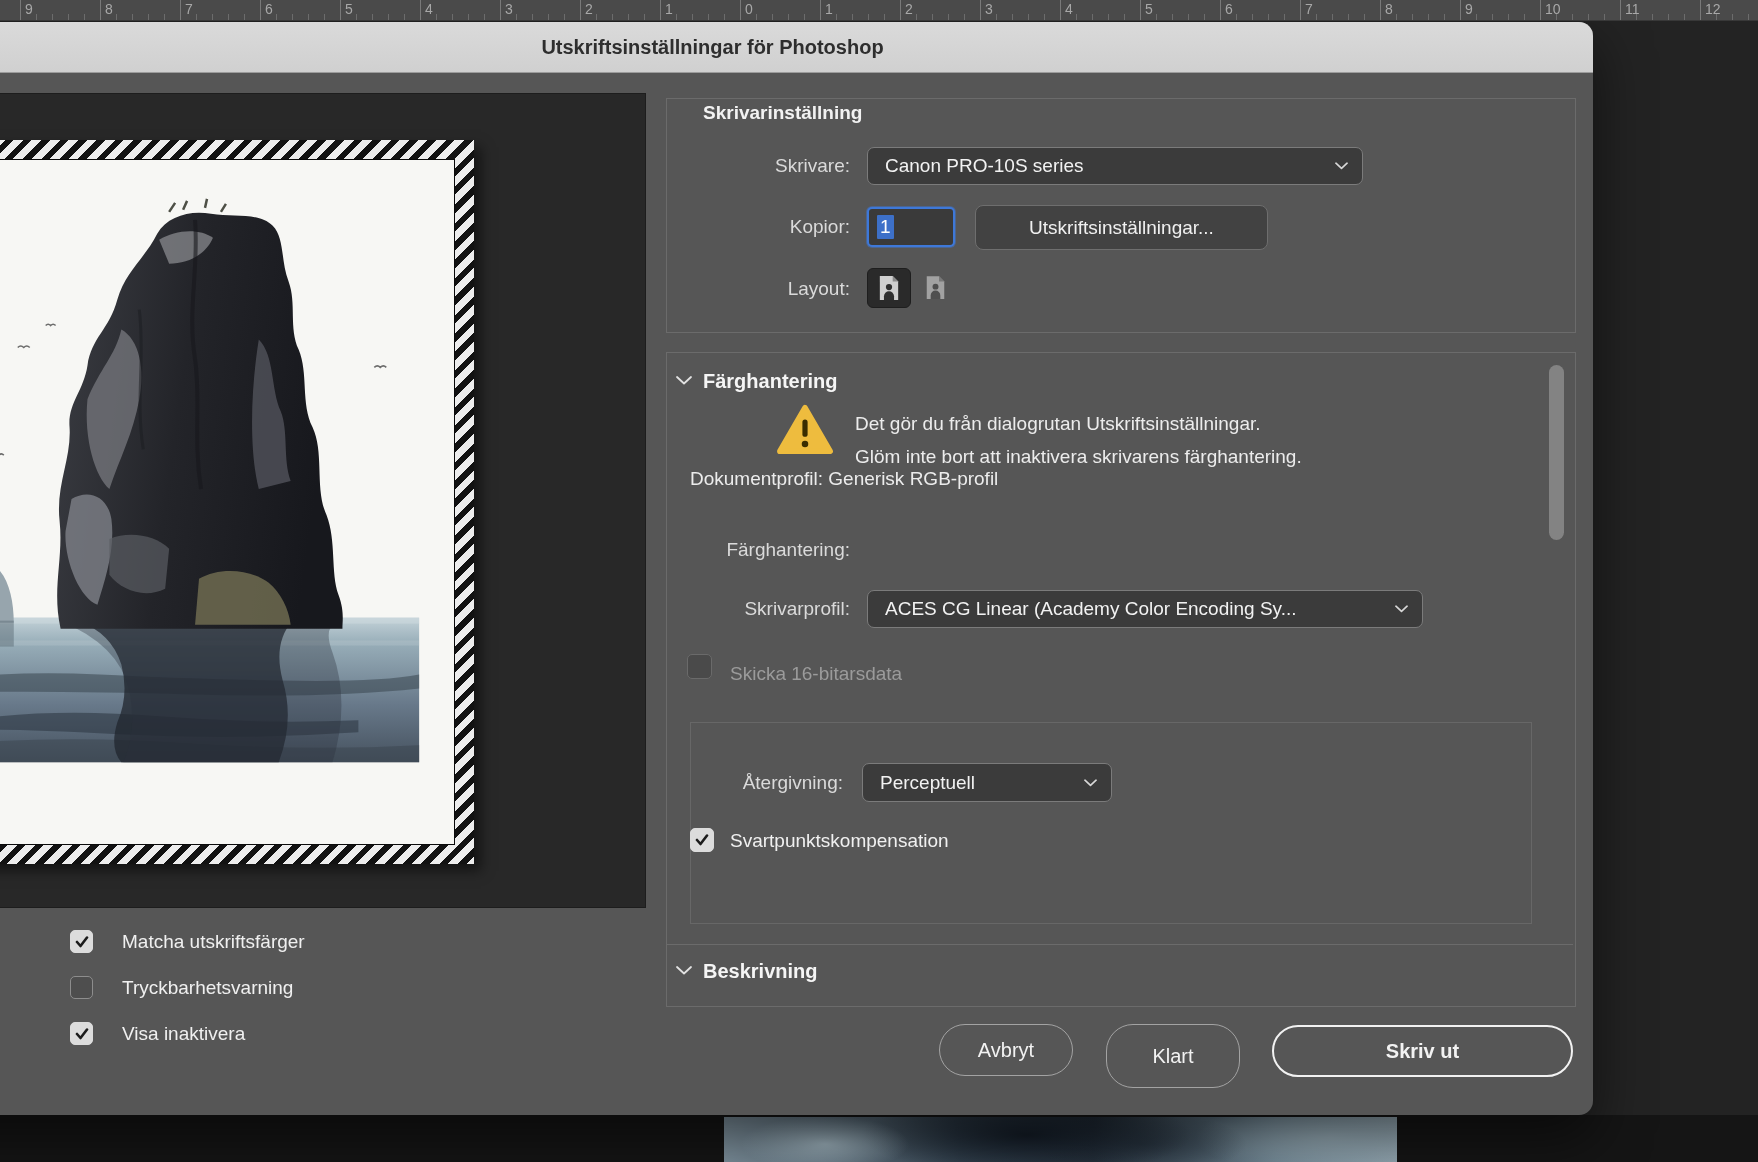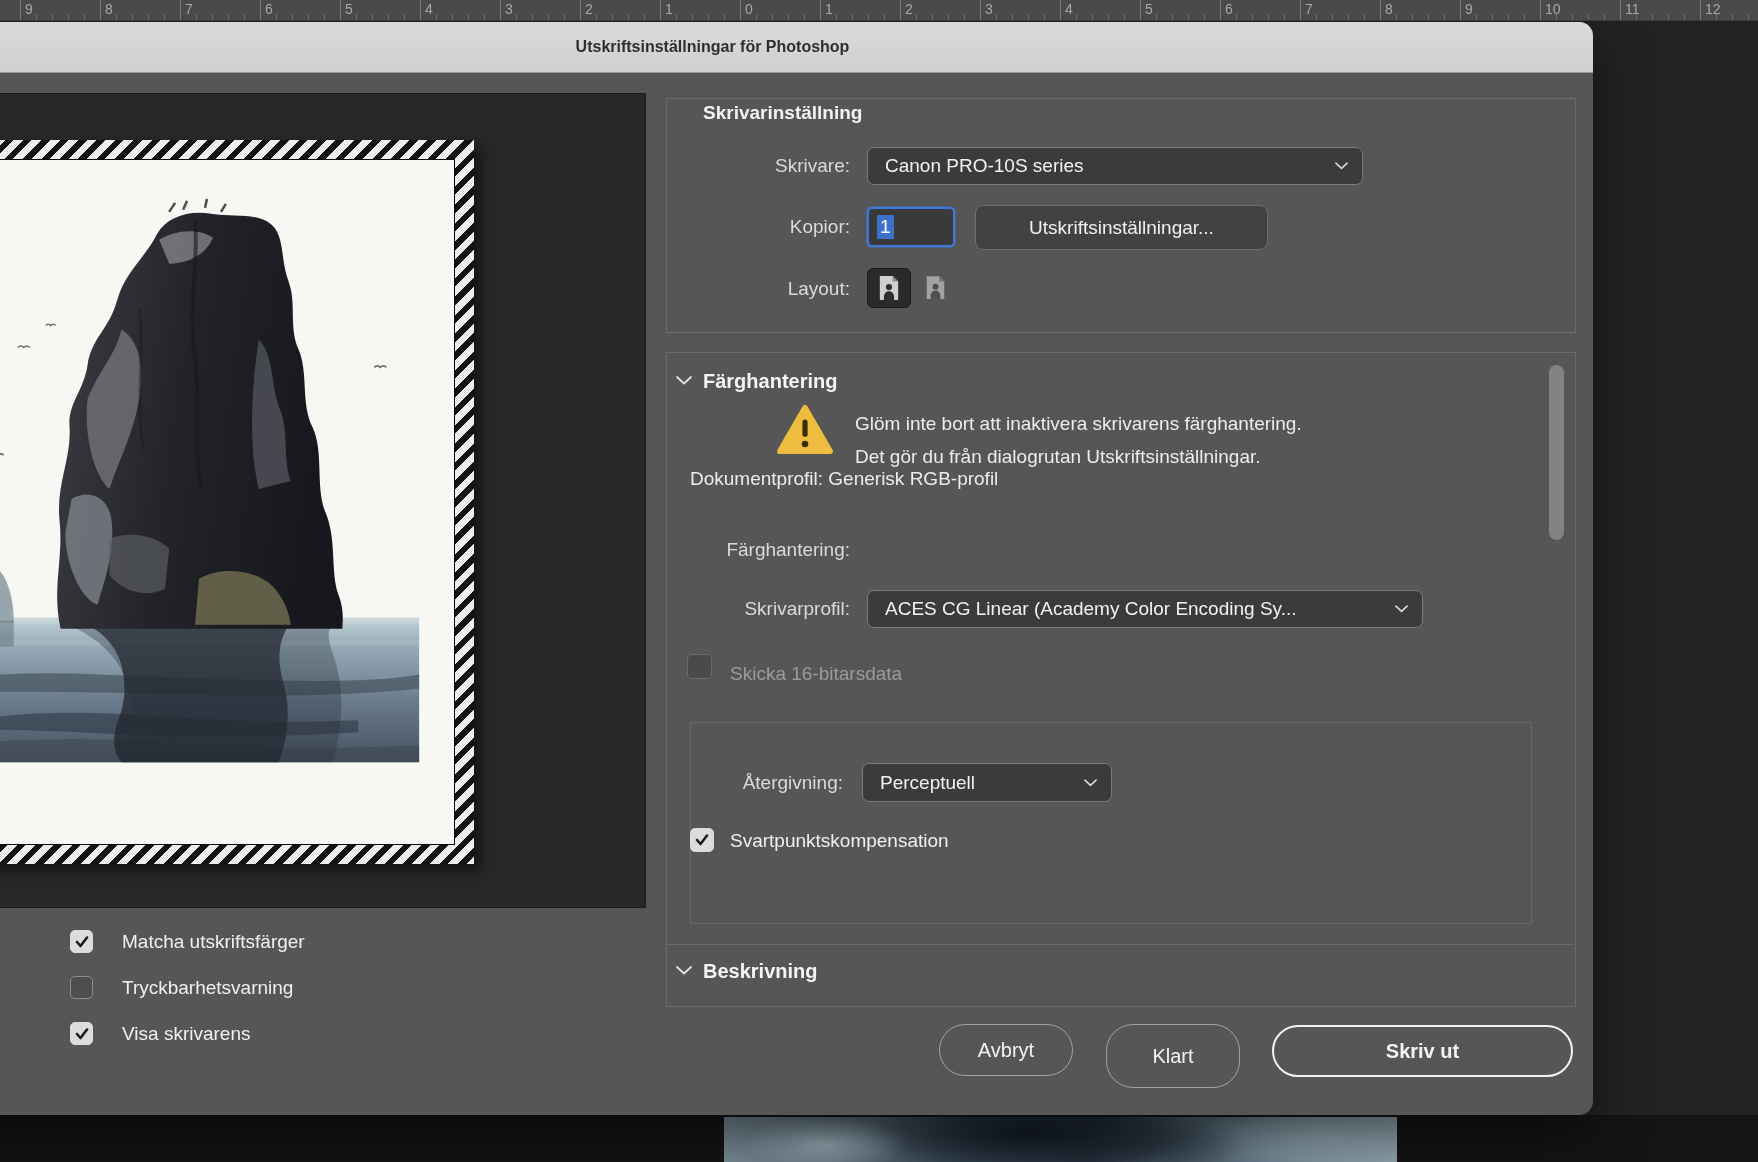--- a/index.html
+++ b/index.html
@@ -22,21 +22,21 @@
       radial-gradient(ellipse 150px 45px at 62% 60%, rgba(40,52,64,.8), transparent 70%),
       radial-gradient(ellipse 180px 50px at 90% 45%, rgba(150,170,180,.85), transparent 75%),
       linear-gradient(90deg,#7c8f9b,#3a4a58 35%,#2b3743 55%,#6f8694 82%,#93a7b2);}
 
   
   #dialog{position:absolute;left:-168px;top:22px;width:1761px;height:1093px;background:#565656;
           border-radius:14px;box-shadow:0 22px 55px rgba(0,0,0,.55);z-index:1;}
   #titlebar{position:absolute;left:-168px;top:22px;width:1761px;height:50px;
             background:linear-gradient(#dadada,#d0d0d0);border-bottom:1px solid #9c9c9c;
             border-radius:14px 14px 0 0;display:flex;align-items:center;justify-content:center;z-index:2;}
-  #titlebar .t{font-size:16px;font-weight:700;color:#2e2e2e;}
+  #titlebar .t{font-size:20px;font-weight:700;color:#2e2e2e;}
 
   .abs{position:absolute;z-index:3;}
   .lbl{font-size:19px;color:#dadada;white-space:nowrap;}
   .lbl.r{text-align:right;}
   .hdr{font-size:20px;font-weight:700;color:#f5f5f5;white-space:nowrap;}
 
   
   .box{position:absolute;border:1px solid #6b6b6b;z-index:2;}
   .legend{position:absolute;background:#565656;padding:0 11px;font-size:19px;font-weight:700;color:#f2f2f2;z-index:3;white-space:nowrap;}
 
@@ -176,21 +176,21 @@
   <div class="cb" style="left:70px;top:976px;">
     
   </div>
   <div class="abs lbl" style="left:122px;top:976px;line-height:23px;color:#f0f0f0;">Tryckbarhetsvarning</div>
 
   <div class="cb on" style="left:70px;top:1022px;">
     <svg viewBox="0 0 14 12" width="14" height="12">
         <path d="M2 6l3.5 4L12 1.5" fill="none" stroke="#1c1c1c" stroke-width="2.6" stroke-linecap="round" stroke-linejoin="round"></path>
       </svg>
   </div>
-  <div class="abs lbl" style="left:122px;top:1022px;line-height:23px;color:#f0f0f0;">Visa skrivarens</div>
+  <div class="abs lbl" style="left:122px;top:1022px;line-height:23px;color:#f0f0f0;">Visa inaktivera</div>
 
   <div class="box" style="left:666px;top:98px;width:908px;height:233px;"></div>
   <div class="legend" style="left:692px;top:102px;">Skrivarinställning</div>
 
   <div class="abs lbl r" style="left:650px;top:155px;width:200px;">Skrivare:</div>
   <div class="dd" style="left:867px;top:147px;width:496px;height:38px;">
     <span>Canon PRO-10S series</span>
     <svg viewBox="0 0 14 8" width="13" height="8">
         <path d="M1 1l6 5.5L13 1" fill="none" stroke="#d8d8d8" stroke-width="1.8" stroke-linecap="round" stroke-linejoin="round"></path>
       </svg>
@@ -229,22 +229,22 @@
       <path d="M1 1l7 6.5L15 1" fill="none" stroke="#e2e2e2" stroke-width="1.8" stroke-linecap="round" stroke-linejoin="round"></path>
     </svg>
   <div class="abs hdr" style="left:703px;top:370px;">Färghantering</div>
 
   <svg class="abs" style="left:776px;top:404px;" viewBox="0 0 60 54" width="58" height="52">
     <path d="M30 4 L56 49 H4 Z" fill="#eebc3e" stroke="#eebc3e" stroke-width="6" stroke-linejoin="round"></path>
     <rect x="27.3" y="16" width="5.4" height="18" rx="2.7" fill="#3a2d00"></rect>
     <circle cx="30" cy="41.5" r="3.4" fill="#3a2d00"></circle>
   </svg>
   <div class="abs warn-text" style="left:855px;top:407px;">
+    <div>Det gör du från dialogrutan Utskriftsinställningar.</div>
     <div>Glöm inte bort att inaktivera skrivarens färghantering.</div>
-    <div>Det gör du från dialogrutan Utskriftsinställningar.</div>
   </div>
 
   <div class="abs lbl" style="left:690px;top:468px;color:#ececec;">Dokumentprofil: Generisk RGB-profil</div>
 
   <div class="abs lbl r" style="left:600px;top:539px;width:250px;">Färghantering:</div>
 
   <div class="abs lbl r" style="left:600px;top:598px;width:250px;">Skrivarprofil:</div>
   <div class="dd" style="left:867px;top:590px;width:556px;height:38px;">
     <span>ACES CG Linear (Academy Color Encoding Sy...</span>
     <svg viewBox="0 0 14 8" width="13" height="8">

